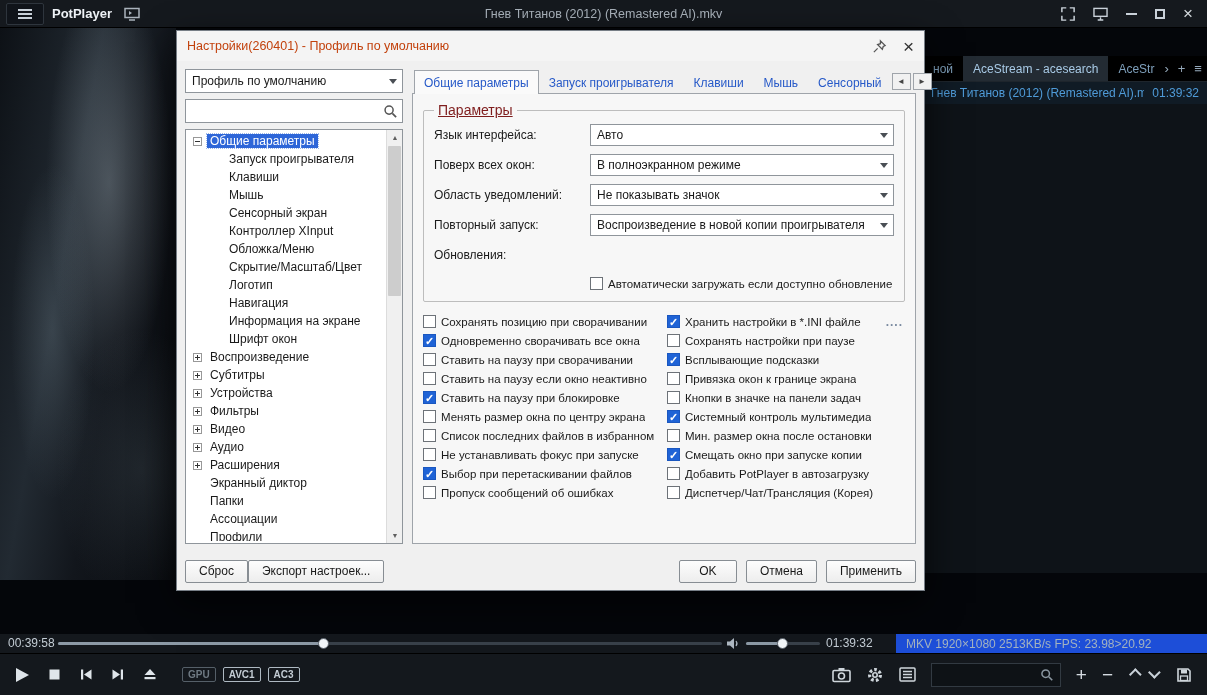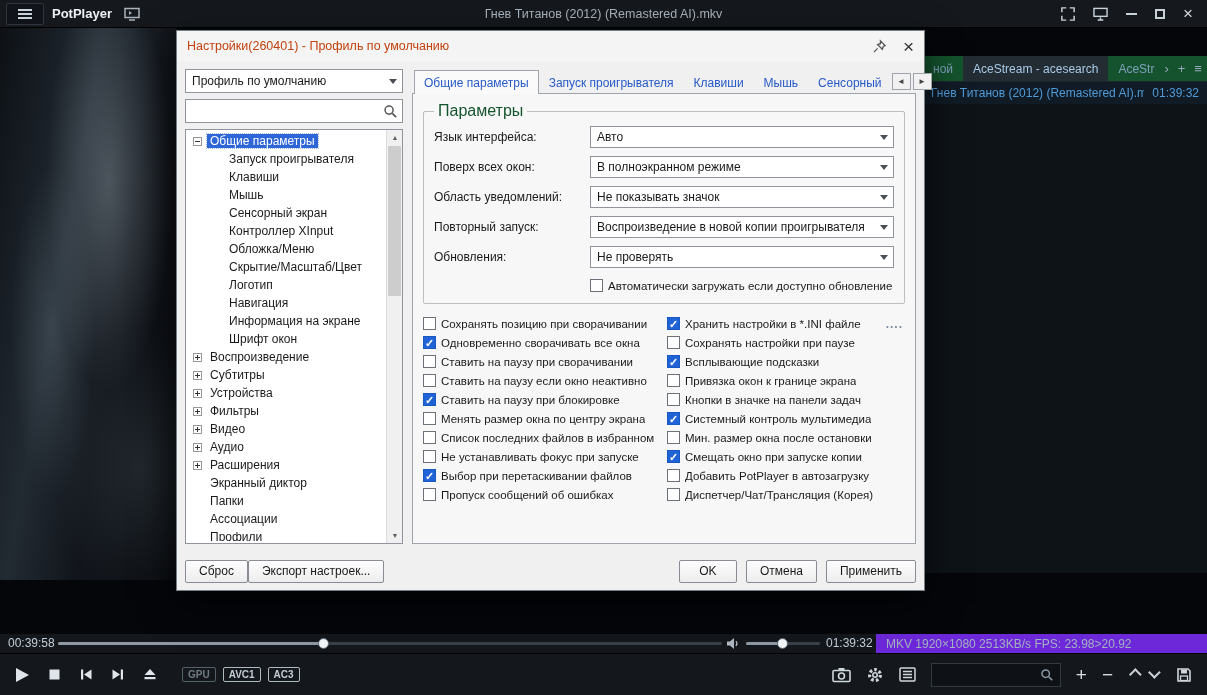--- a/index.html
+++ b/index.html
@@ -23,21 +23,21 @@
   .movie { position:absolute; left:0; top:0; width:176px; height:552px;
     background:
       radial-gradient(90px 300px at 62% 28%, rgba(190,205,215,.30), transparent 70%),
       radial-gradient(60px 240px at 30% 55%, rgba(140,160,172,.22), transparent 70%),
       radial-gradient(120px 200px at 80% 80%, rgba(120,140,150,.18), transparent 70%),
       linear-gradient(100deg, #0d1116 0%, #222a32 38%, #12161c 62%, #07090d 100%);
   }
 
   
   .playlist { position:absolute; top:28px; right:0; width:285px; bottom:61px; background:#0e1318; border-left:1px solid #000; }
-  .pl-tabs { display:flex; align-items:stretch; height:26px; background:#14532d; border-bottom:1px solid #1e252c; font-size:12px; color:#7fa0bc;justify-content:space-between; }
+  .pl-tabs { display:flex; align-items:stretch; height:26px; background:#000000; border-bottom:1px solid #1e252c; font-size:12px; color:#7fa0bc;justify-content:space-between; }
   .pl-tab { padding:0 10px; display:flex; align-items:center; white-space:nowrap; cursor:pointer; }
   .pl-tab.active { background:#232b33; color:#a8cae6; }
   .pl-icons { margin-left:auto; display:flex; gap:9px; align-items:center; padding-right:8px; color:#95a9ba; font-size:13px; }
   .pl-icons span { cursor:pointer; }
   .pl-item { display:flex; justify-content:space-between; gap:8px; padding:4px 8px; color:#4f9bd8; font-size:12px; background:#101b25; cursor:pointer; }
   .pl-item .t { white-space:nowrap; overflow:hidden; }
 
   
   .dialog { position:absolute; left:176px; top:30px; width:749px; height:561px; background:#f0f0f0; border:1px solid #777e86; box-shadow:0 12px 34px rgba(0,0,0,.7); z-index:20; font-size:12px; color:#1a1a1a; display:flex; flex-direction:column; }
   .dlg-title { height:30px; flex:0 0 auto; display:flex; align-items:center; padding:0 10px; background:#f4f4f4; }
@@ -74,21 +74,21 @@
   .dlg-right { flex:1; display:flex; flex-direction:column; min-width:0; }
   .tabs-row { display:flex; align-items:flex-end; height:24px; flex:0 0 auto; padding-left:2px; }
   .dlg-tabs { display:flex; align-items:flex-end; }
   .dlg-tab { height:21px; display:flex; align-items:center; padding:0 9px; color:#2659c8; white-space:nowrap; cursor:pointer; border:1px solid transparent; border-bottom:none; }
   .dlg-tab.active { background:#fafafa; border-color:#9fa4aa; height:24px; margin-bottom:-1px; position:relative; z-index:2; }
   .tab-arrows { margin-left:auto; display:flex; gap:2px; padding-bottom:3px; padding-right:2px; }
   .spin-btn { width:19px; height:17px; border:1px solid #9fa4aa; background:#f1f1f1; font-size:8px; color:#444; display:flex; align-items:center; justify-content:center; cursor:pointer; }
 
   .tab-panel { flex:1; border:1px solid #9fa4aa; background:#f7f7f7; padding:8px 10px; display:flex; flex-direction:column; min-height:0; }
   .groupbox { border:1px solid #bdbdbd; border-radius:2px; padding:6px 10px 8px; }
-  .groupbox legend { padding:0 4px; font-size:16px; color:#14532d; }
+  .groupbox legend { padding:0 4px; font-size:14px; color:#7f1d1d;text-decoration:underline; }
   .param-row { display:flex; align-items:center; height:22px; margin-bottom:8px; }
   .param-label { width:148px; flex:0 0 auto; text-align:left; margin-right:8px; white-space:nowrap; }
   .param-row .combo { flex:1; height:22px; }
   .update-row { margin-left:156px; margin-top:1px; }
 
   .cb-grid { display:flex; gap:6px; margin-top:10px; }
   .cb-col { flex:1; display:flex; flex-direction:column; min-width:0; }
   .cb-item { display:flex; align-items:center; gap:5px; height:19px; cursor:pointer; }
   .cb-box { width:13px; height:13px; border:1px solid #6d7278; background:#fff; flex:0 0 auto; position:relative; }
   .cb-item.checked .cb-box { background:#1f63d6; border-color:#1a57c0; }
@@ -105,21 +105,21 @@
   
   .seek-row { position:absolute; left:0; bottom:42px; width:100%; height:19px; background:#14181d; font-size:12px; color:#c3ccd4; }
   .cur-time { position:absolute; left:8px; top:2px; }
   .slider { position:absolute; top:8px; height:3px; background:#39414a; border-radius:2px; }
   .seek-slider { left:58px; width:664px; }
   .vol-slider { left:746px; width:74px; }
   .fill { height:100%; background:#8d9aa6; border-radius:2px; }
   .handle { position:absolute; top:-4px; width:11px; height:11px; border-radius:50%; background:#f2f6f9; border:1px solid #596069; margin-left:-6px; }
   .speaker { position:absolute; left:726px; top:3px; }
   .total-time { position:absolute; left:826px; top:2px; }
-  .status { position:absolute; left:876px; right:0; top:0; height:100%; background:#6d28d9; display:flex; align-items:center; padding-left:10px; color:#a3b2bf; font-size:12px; white-space:nowrap; }
+  .status { position:absolute; left:896px; right:0; top:0; height:100%; background:#1d4ed8; display:flex; align-items:center; padding-left:10px; color:#a3b2bf; font-size:12px; white-space:nowrap; }
 
   
   .control-bar { position:absolute; left:0; bottom:0; width:100%; height:42px; background:#14181d; border-top:1px solid #000; display:flex; align-items:center; }
   .transport { display:flex; align-items:center; gap:16px; padding-left:13px; }
   .cbtn { display:flex; align-items:center; justify-content:center; cursor:pointer; }
   .badges { display:flex; gap:7px; margin-left:24px; }
   .badge { height:15px; padding:0 5px; border:1px solid #aeb9c2; border-radius:2px; font-size:10px; font-weight:bold; color:#c3ccd4; display:flex; align-items:center; }
   .badge.dim { border-color:#555f68; color:#6f7a83; }
   .right-ctrl { margin-left:auto; display:flex; align-items:center; gap:15px; padding-right:15px; }
   .search2 { width:130px; height:24px; background:#0e1216; border:1px solid #323a42; display:flex; align-items:center; padding:0 6px; gap:6px; }
@@ -430,26 +430,20 @@
                   <div class="combo">
                     <span class="combo-value">Воспроизведение в новой копии проигрывателя</span>
                     <span class="combo-btn">
                       <i class="caret"></i>
                     </span>
                   </div>
                 </div>
 
                 <div class="param-row">
                   <span class="param-label">Обновления:</span>
-                  <div class="combo">
-                    <span class="combo-value">Не проверять</span>
-                    <span class="combo-btn">
-                      <i class="caret"></i>
-                    </span>
-                  </div>
                 </div>
               </div>
             <div class="cb-item update-row">
               <span class="cb-box"></span>
               <span class="cb-label">Автоматически загружать если доступно обновление</span>
             </div>
           </fieldset>
 
           <div class="cb-grid">
             <div class="cb-col">

